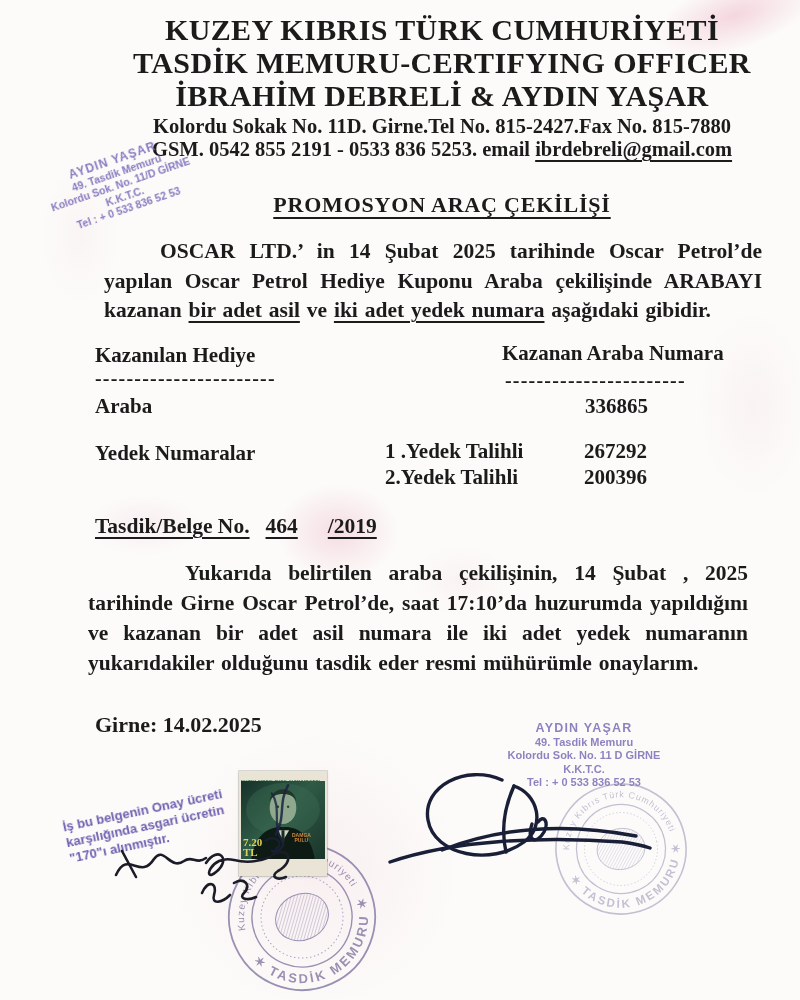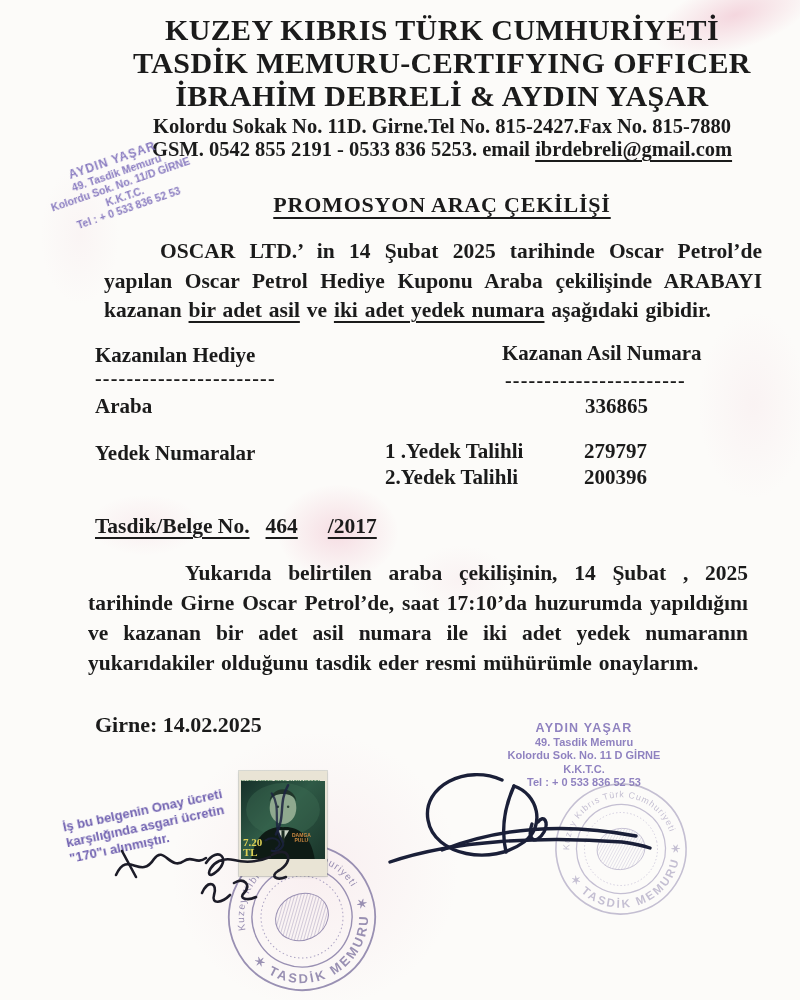--- a/index.html
+++ b/index.html
@@ -95,33 +95,33 @@
       <div>Kolordu Sok. No. 11/D GİRNE</div>
       <div>K.K.T.C.</div>
       <div>Tel : + 0 533 836 52 53</div>
     </div>
 
   <div class="abs doc-title"><span>PROMOSYON ARAÇ ÇEKİLİŞİ</span></div>
 
   <div class="abs para p1"><span>OSCAR LTD.’ in 14 Şubat 2025 tarihinde Oscar Petrol’de yapılan Oscar Petrol Hediye Kuponu Araba çekilişinde ARABAYI kazanan </span><span class="u">bir adet asil</span><span> ve </span><span class="u">iki adet yedek numara</span><span> aşağıdaki gibidir.</span></div>
 
   <div class="cell" style="left:95px;top:343px;">Kazanılan Hediye</div>
-  <div class="cell" style="left:502px;top:341px;">Kazanan Asil Numara</div>
+  <div class="cell" style="left:502px;top:341px;">Kazanan Araba Numara</div>
   <div class="cell dash" style="left:95px;top:367px;">-----------------------</div>
   <div class="cell dash" style="left:505px;top:369px;">-----------------------</div>
   <div class="cell" style="left:95px;top:394px;">Araba</div>
   <div class="cell" style="left:585px;top:394px;text-align:right;">336865</div>
   <div class="cell" style="left:95px;top:441px;">Yedek Numaralar</div>
   <div class="cell" style="left:385px;top:439px;">1 .Yedek Talihli</div>
-  <div class="cell" style="left:584px;top:439px;">279797</div>
+  <div class="cell" style="left:584px;top:439px;">267292</div>
   <div class="cell" style="left:385px;top:465px;text-align:right;">2.Yedek Talihli</div>
   <div class="cell" style="left:584px;top:465px;">200396</div>
 
   <div class="abs docno">
-    <span>Tasdik/Belge No.</span><span class="num">464</span><span class="yr">/2017</span>
+    <span>Tasdik/Belge No.</span><span class="num">464</span><span class="yr">/2019</span>
   </div>
 
   <div class="abs para p2">Yukarıda belirtilen araba çekilişinin, 14 Şubat , 2025 tarihinde Girne Oscar Petrol’de, saat 17:10’da huzurumda yapıldığını ve kazanan bir adet asil numara ile iki adet yedek numaranın yukarıdakiler olduğunu tasdik eder resmi mühürümle onaylarım.</div>
 
   <div class="abs place-date">Girne: 14.02.2025</div>
 
   <div class="abs stamp-text stamp-right">
       <div>AYDIN YAŞAR</div>
       <div>49. Tasdik Memuru</div>
       <div>Kolordu Sok. No. 11 D GİRNE</div>

